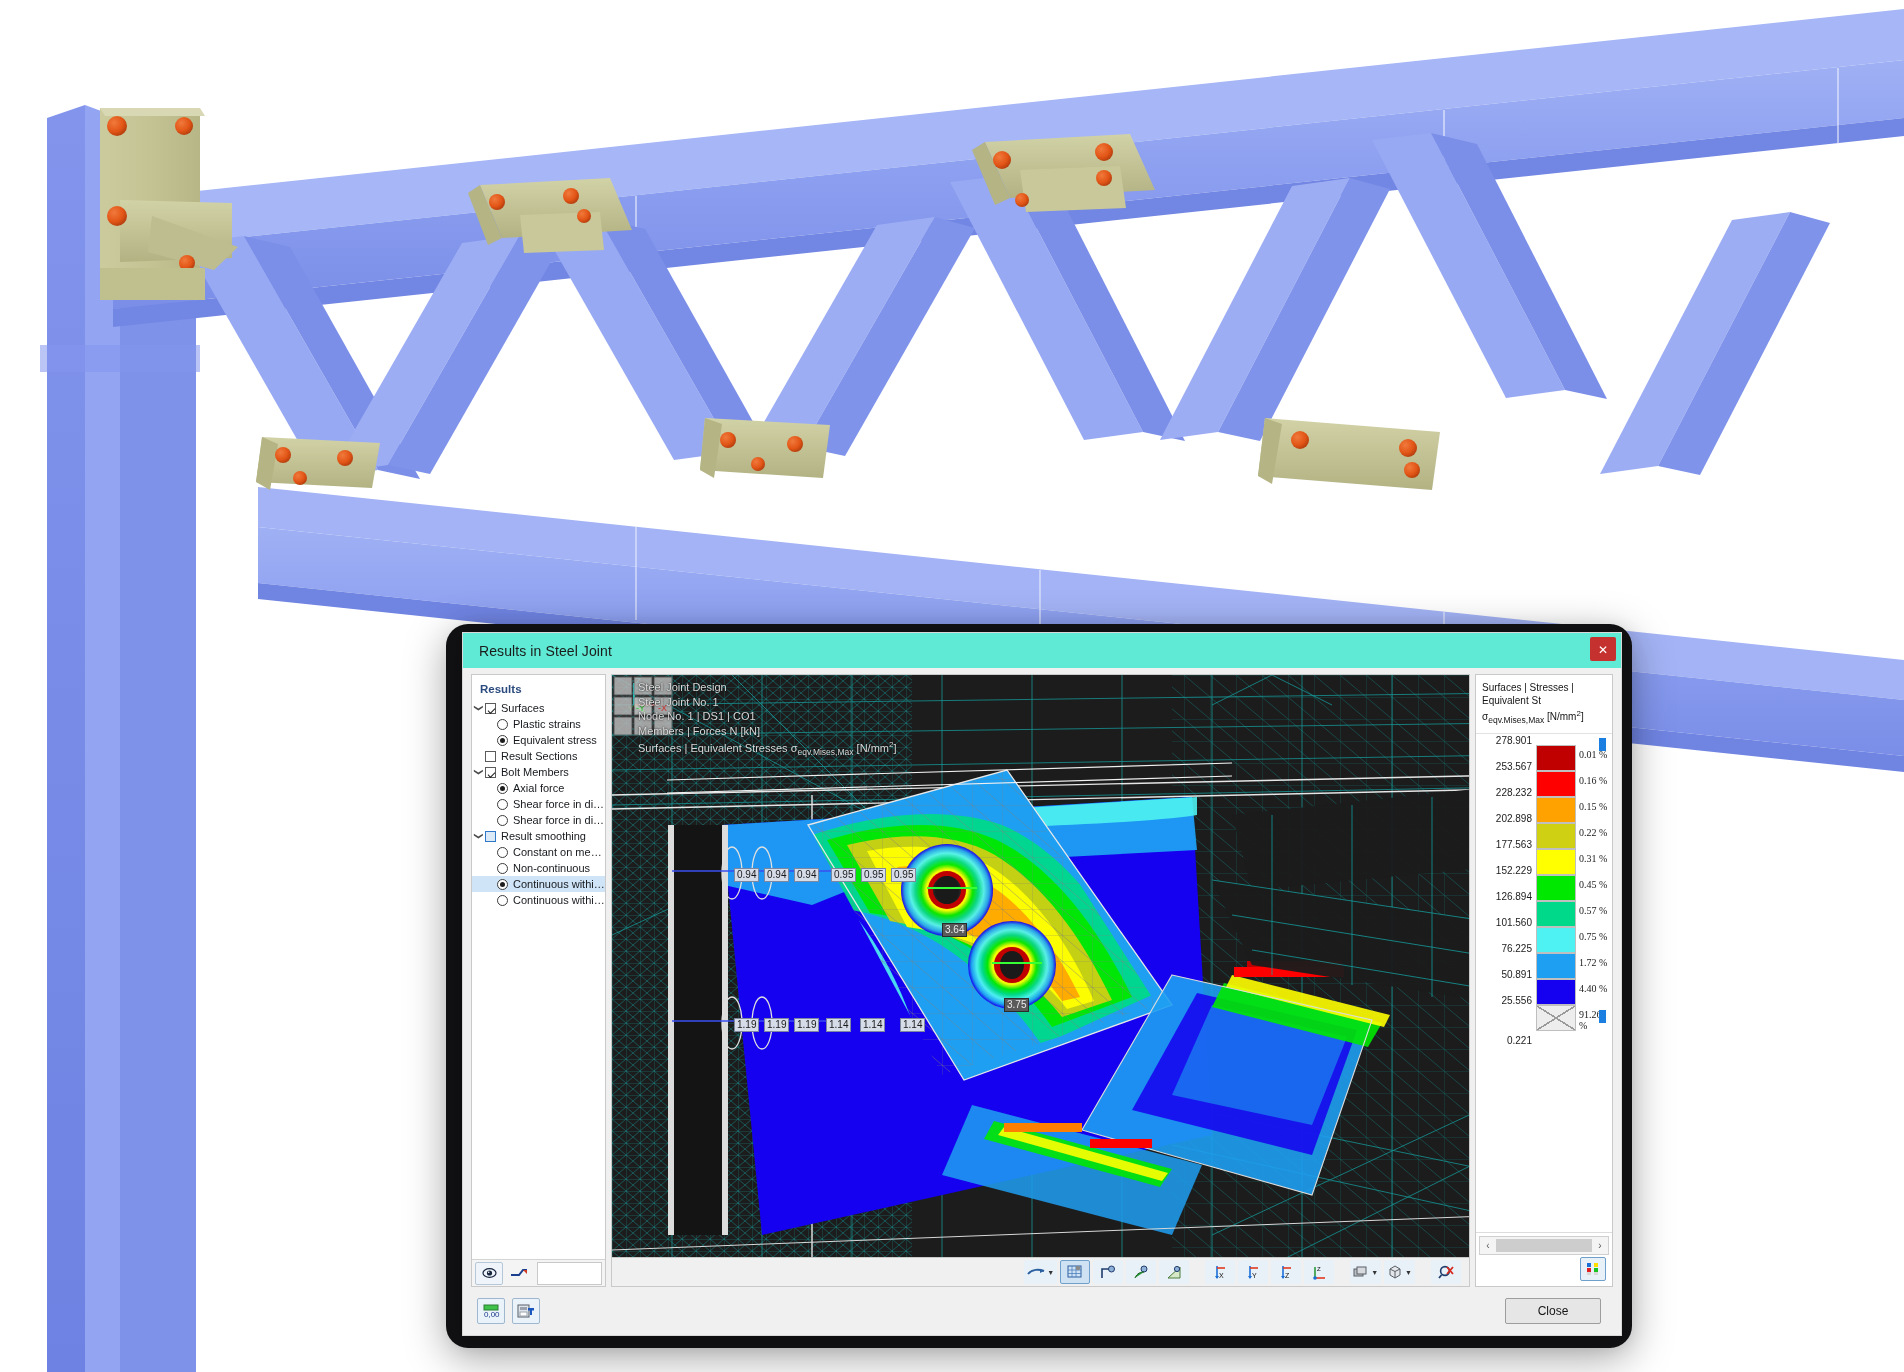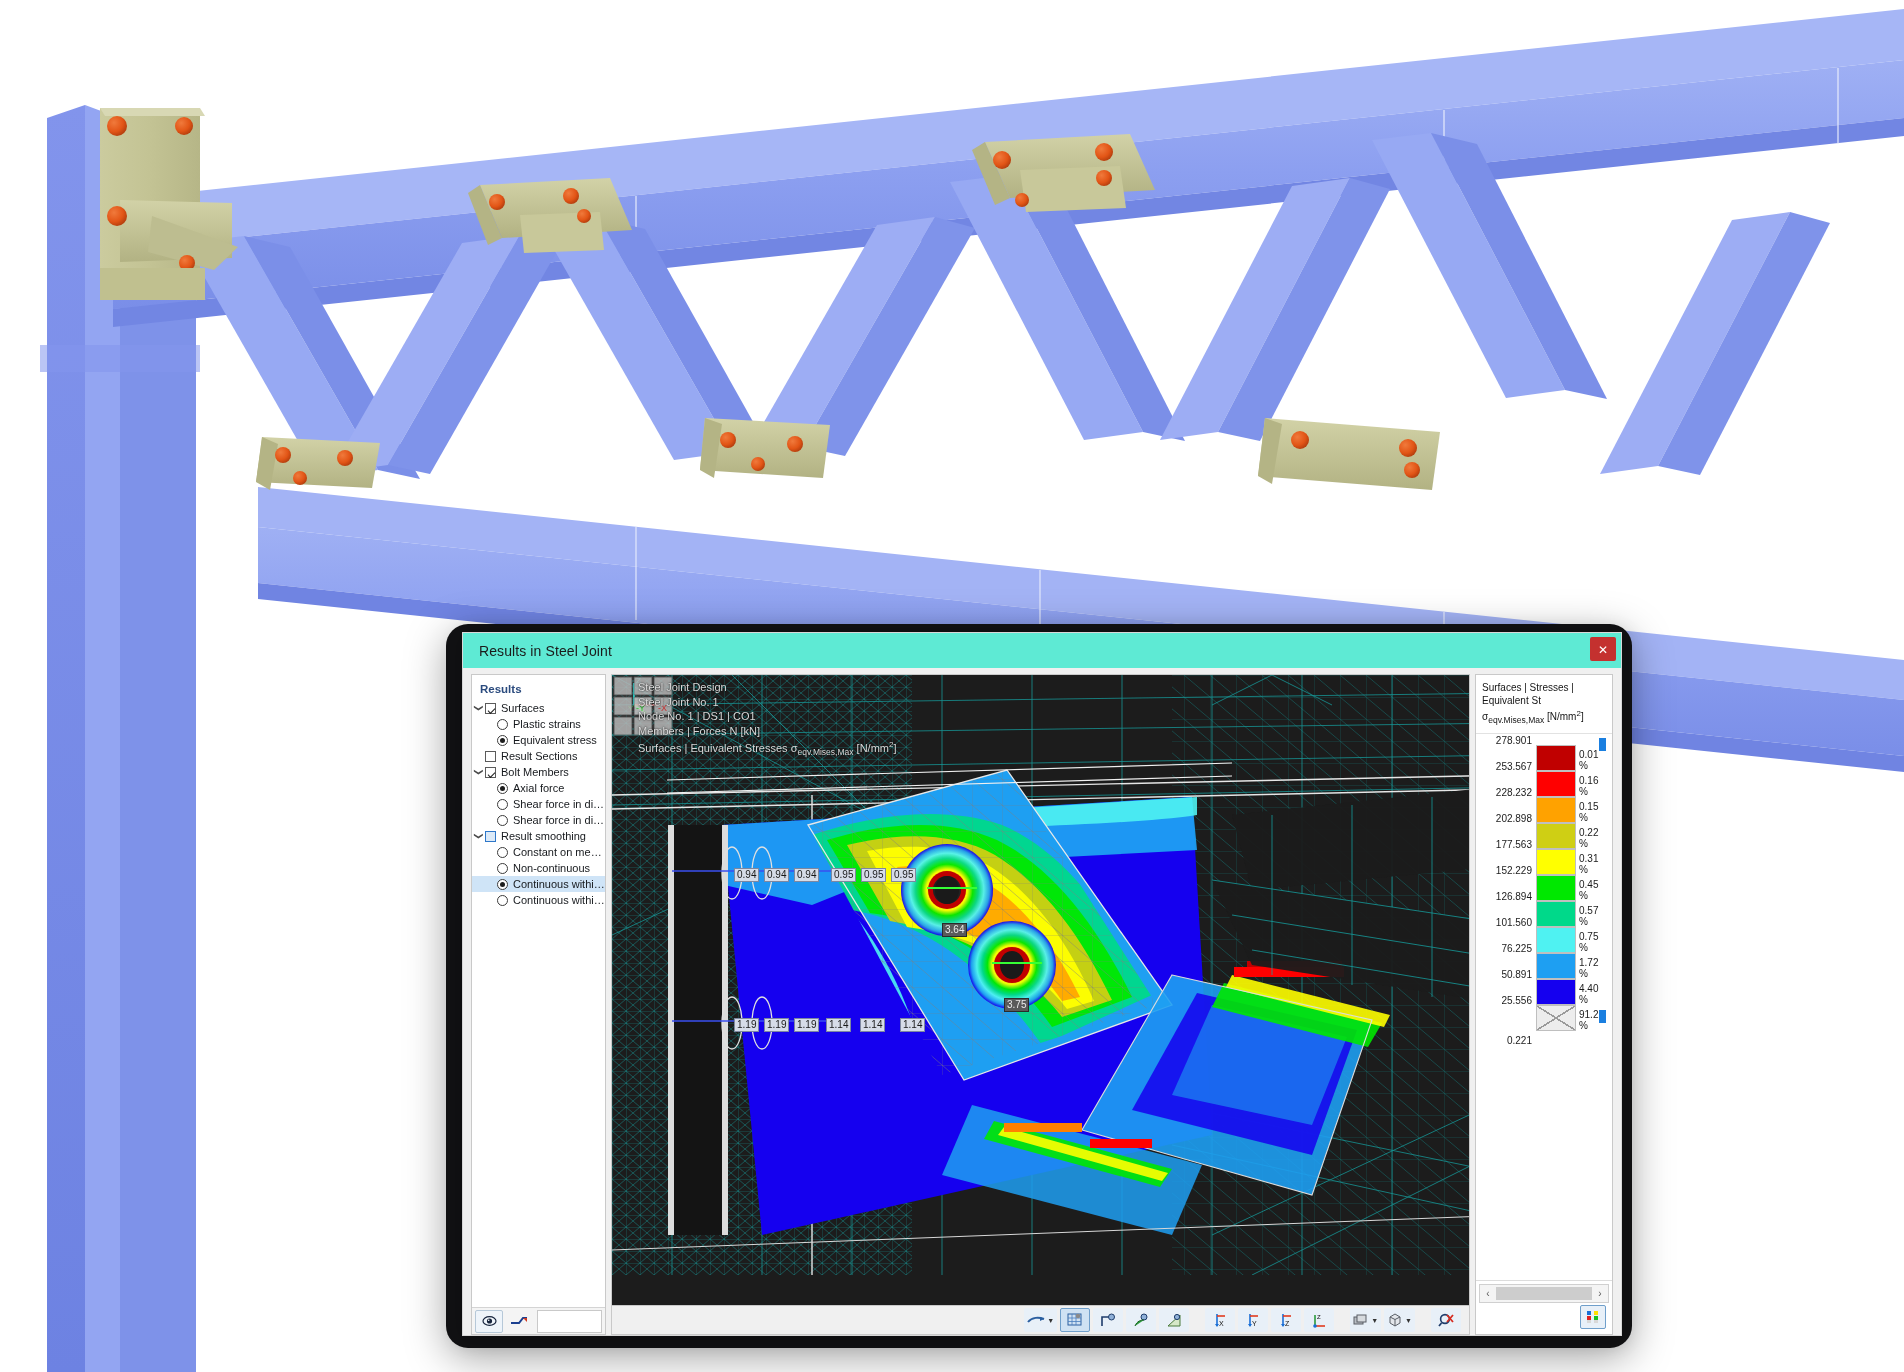--- a/index.html
+++ b/index.html
@@ -146,21 +146,21 @@
   }
   .legend-body{flex:1 1 auto;position:relative;padding:10px 0 0 0;overflow:hidden;}
   .legend-rows{position:relative;margin:0 4px;}
   .lrow{height:26px;display:flex;align-items:center;position:relative;}
   .lval{
     position:absolute;left:0;top:-9px;width:52px;text-align:right;font-size:10px;color:#1a1a1a;
   }
   .lswatch{
     position:absolute;left:56px;top:1px;width:38px;height:24px;border:1px solid #bfbfbf;
   }
-  .lpct{position:absolute;left:99px;top:5px;font-size:10px;color:#1a1a1a;}
+  .lpct{position:absolute;left:99px;top:5px;font-size:10px;color:#1a1a1a;font-family:Liberation Serif, serif;}
   .lval-last{position:absolute;left:0;width:52px;text-align:right;font-size:10px;color:#1a1a1a;}
   .hatch{
     background:
       linear-gradient(to top right, transparent 48%, #9a9a9a 48%, #9a9a9a 52%, transparent 52%),
       linear-gradient(to bottom right, transparent 48%, #9a9a9a 48%, #9a9a9a 52%, transparent 52%),
       #ededed;
   }
   .lmark{position:absolute;width:7px;height:13px;background:#1a7fe0;right:2px;}
   .legend-foot{
     flex:0 0 auto;border-top:1px solid #dcdcdc;padding:3px;
@@ -832,13 +832,33 @@
               <rect x="9" y="6" width="4" height="4" fill="#19c21e"></rect>
               <rect x="9" y="10" width="4" height="3" fill="#d8d8d8"></rect>
             </svg>
           </div>
         </div>
       </div>
     </div>
 
   </div>
 
+  <div class="dialog-foot">
+    <div class="foot-left">
+      <div class="foot-btn">
+        <svg width="18" height="16" viewBox="0 0 18 16">
+          <rect x="2" y="2" width="14" height="5" fill="#3fc24a" stroke="#2a7d32"></rect>
+          <text x="2" y="14" font-size="8" fill="#1a3a8a" font-family="Liberation Sans, sans-serif">0,00</text>
+        </svg>
+      </div>
+      <div class="foot-btn">
+        <svg width="18" height="16" viewBox="0 0 18 16">
+          <rect x="1" y="2" width="11" height="12" fill="#dfe4ea" stroke="#56606b"></rect>
+          <rect x="3" y="4" width="7" height="3" fill="#9aa3ad"></rect>
+          <rect x="3" y="9" width="7" height="4" fill="#fff" stroke="#9aa3ad"></rect>
+          <rect x="11" y="5" width="6" height="2.5" fill="#1a56c0"></rect>
+          <rect x="13" y="5" width="2" height="7" fill="#1a56c0"></rect>
+        </svg>
+      </div>
+    </div>
+    <button class="close-btn">Close</button>
+  </div>
 </div>
 
 </body></html>

